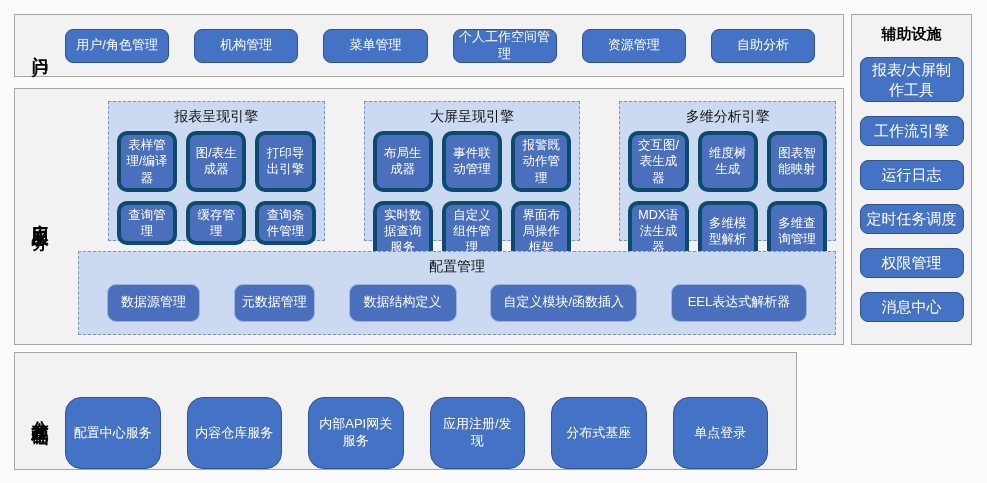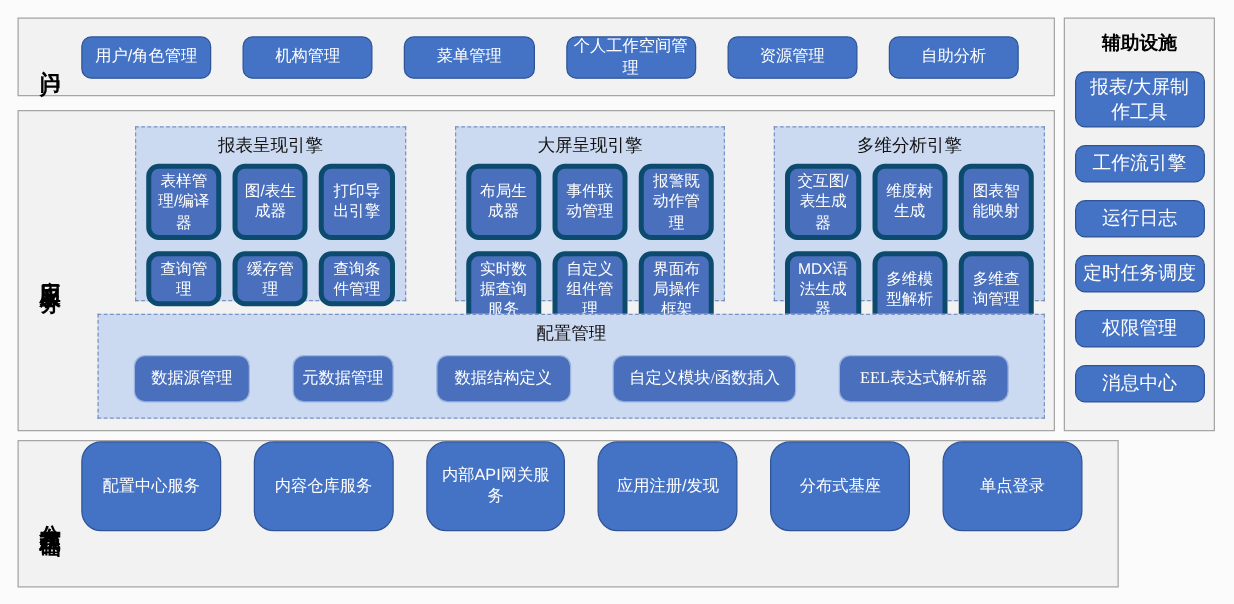--- a/index.html
+++ b/index.html
@@ -21,33 +21,33 @@
   .app .vlabel{width:50px;height:100%;}
   .app-content{flex:1;padding:12px 7px 9px 13px;display:flex;flex-direction:column;box-sizing:border-box;}
   .engines{display:flex;gap:9px;}
   .engine{flex:1;background:#cbd9f1;border:1.5px dashed #7b93c4;padding:3px 8px 8px;
           box-sizing:border-box;height:140px;display:flex;flex-direction:column;margin-left:30px;}
   .engine-title{text-align:center;font-size:14px;color:#111;padding:3px 0 5px;}
   .engine-grid{flex:1;display:grid;grid-template-columns:repeat(3,1fr);gap:9px;}
   .engine-grid .btn{font-size:12.5px;border-radius:10px;border:4px solid #0c4a6e;
                     background:#4a70bd;padding:2px 3px;}
   .config{margin-top:10px;background:#cbd9f1;border:1.5px dashed #7b93c4;
-          padding:3px 28px 10px;box-sizing:border-box;height:86px;display:flex;flex-direction:column;font-family:Liberation Serif, serif;}
+          padding:3px 28px 10px;box-sizing:border-box;height:86px;display:flex;flex-direction:column;}
   .config-row{flex:1;display:flex;justify-content:space-between;align-items:center;}
   .config-row .btn{height:38px;font-size:13px;border:1px solid #9db4e0;background:#4a70bd;border-radius:9px;}
   .cw1{width:93px}.cw2{width:81px}.cw3{width:108px}.cw4{width:147px}.cw5{width:136px}
   
   .aux{left:851px;top:14px;width:121px;height:331px;display:flex;flex-direction:column;
        align-items:center;padding-top:10px;}
   .aux-title{font-weight:bold;font-size:15px;color:#000;margin-bottom:13px;}
   .aux .btn{width:104px;font-size:15px;margin-bottom:14px;border-radius:8px;padding:0 4px;}
   .aux .btn.two-line{height:45px;}
   .aux .btn.one-line{height:30px;}
   
-  .foundation{left:14px;top:352px;width:881px;height:118px;display:flex;align-items:flex-start;}
+  .foundation{left:14px;top:352px;width:783px;height:118px;display:flex;align-items:flex-end;}
   .foundation .vlabel{width:50px;height:100%;letter-spacing:2px;}
   .found-row{flex:1;display:flex;align-items:center;gap:26px;padding-right:28px;}
   .found-row .btn{flex:1;height:72px;border-radius:16px;font-size:13px;padding:0 6px;}
 </style>
 </head>
 <body>
 
 <div class="page">
 
   <section class="panel portal">

